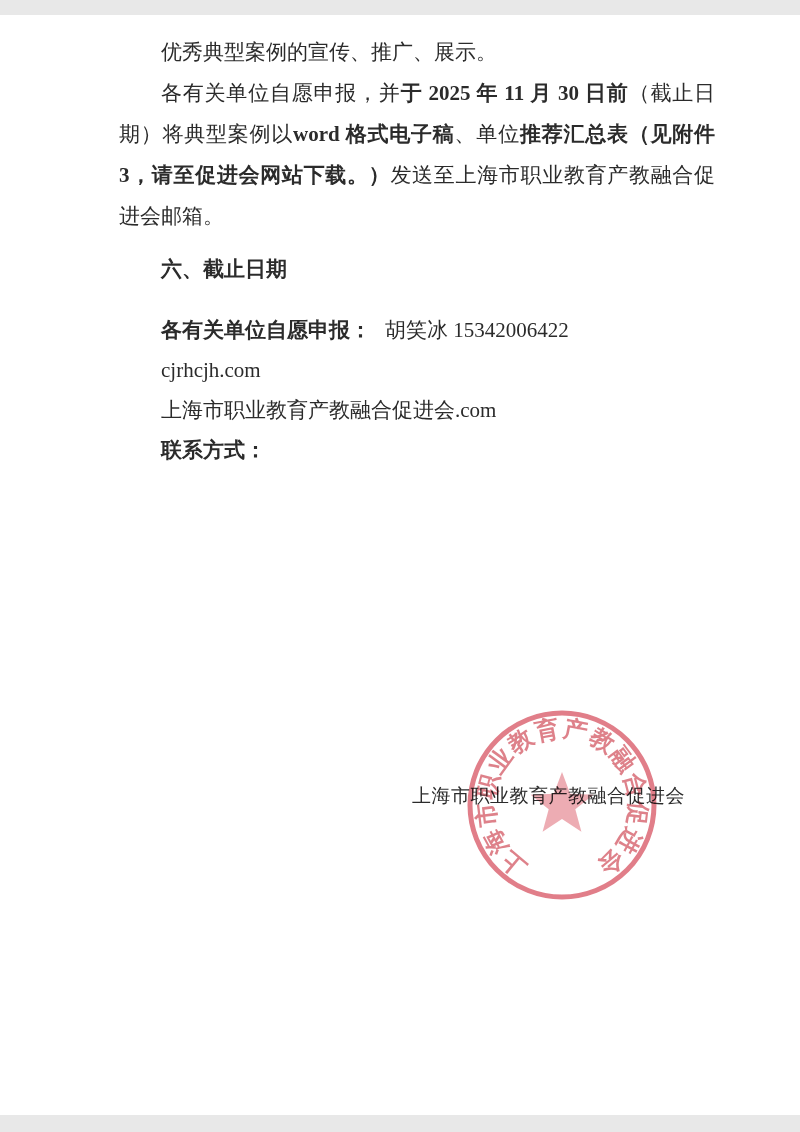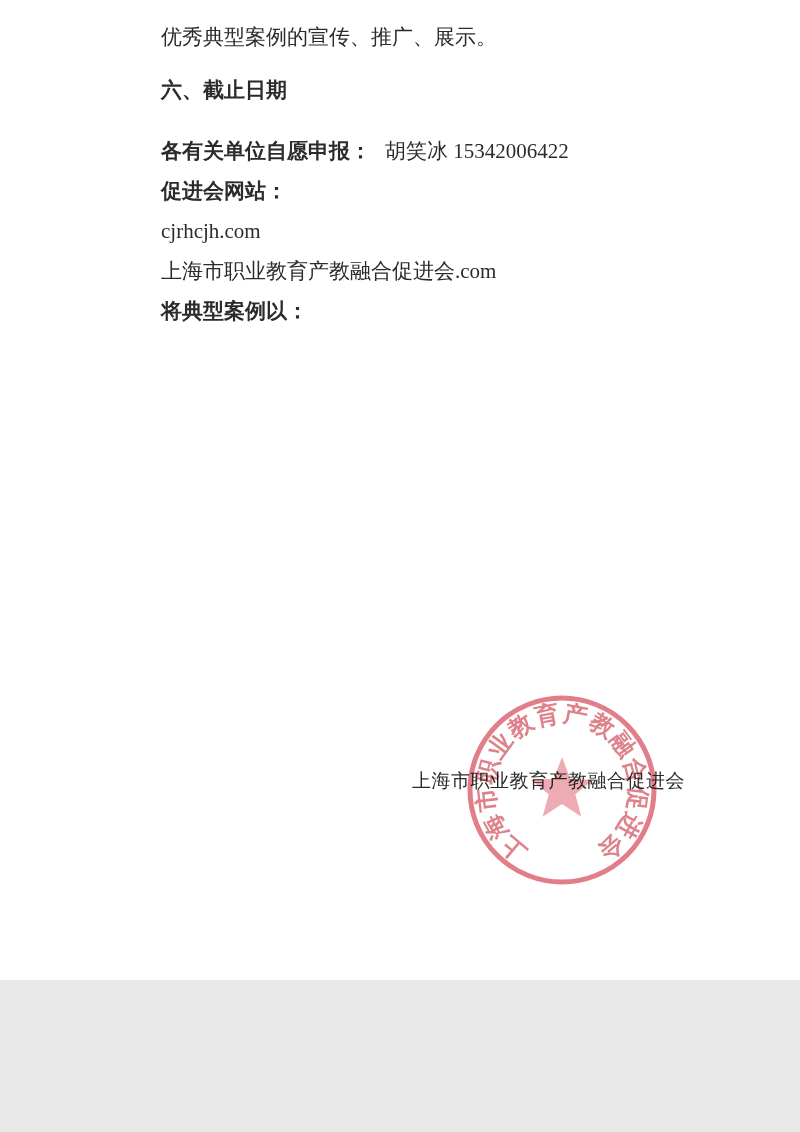--- a/index.html
+++ b/index.html
@@ -1,21 +1,21 @@
 <!DOCTYPE html>
 <html><head>
 <meta charset="utf-8">
 <style>
   * { margin: 0; padding: 0; box-sizing: border-box; }
   html, body { background: #e8e8e8; }
   .page {
     position: relative;
     width: 800px;
-    height: 980px;
-    margin: 0 auto;
+    height: 1100px;
+    margin: 15px auto;
     background: #ffffff;
     overflow: hidden;
     font-family: "Liberation Serif", "DejaVu Serif", serif;
     color: #2b2b2b;
   }
   .content {
     position: absolute;
     left: 119px;
     top: 17px;
     width: 596px;
@@ -70,29 +70,29 @@
 </head>
 <body>
 
 <div class="page">
 
   <div class="content">
 
     <p class="para indent"><span>优秀典型案例的宣传、推广、展示。</span></p>
 
 
+    <p class="para indent"><span>各有关单位自愿申报，并</span><b>于 2025 年 11 月 30 日前</b><span>（截止日期）将典型案例以</span><b>word 格式电子稿</b><span>、单位</span><b>推荐汇总表（见附件 3，请至促进会网站下载。）</b><span>发送至上海市职业教育产教融合促进会邮箱。</span></p>
 
     <p class="heading heading-gap">六、截止日期</p>
 
     <div class="contact">
       <p class="indent"><b>各有关单位自愿申报：</b><span class="val">胡笑冰 15342006422</span></p>
-      <p class="indent"><b>促进会网站：</b></p>
       <p class="indent"><span>cjrhcjh.com</span></p>
       <p class="indent"><span>上海市职业教育产教融合促进会.com</span></p>
-      <p class="indent"><b>将典型案例以：</b></p>
+      <p class="indent"><b>联系方式：</b></p>
     </div>
 
   </div>
 
   <div class="signature-org">上海市职业教育产教融合促进会</div>
 
   <svg class="stamp" width="200" height="200" viewBox="0 0 200 200">
     <defs>
       <path id="seal-arc" d="M 68.1 160 A 68 68 0 1 1 131.9 160" fill="none"></path>
     </defs>

